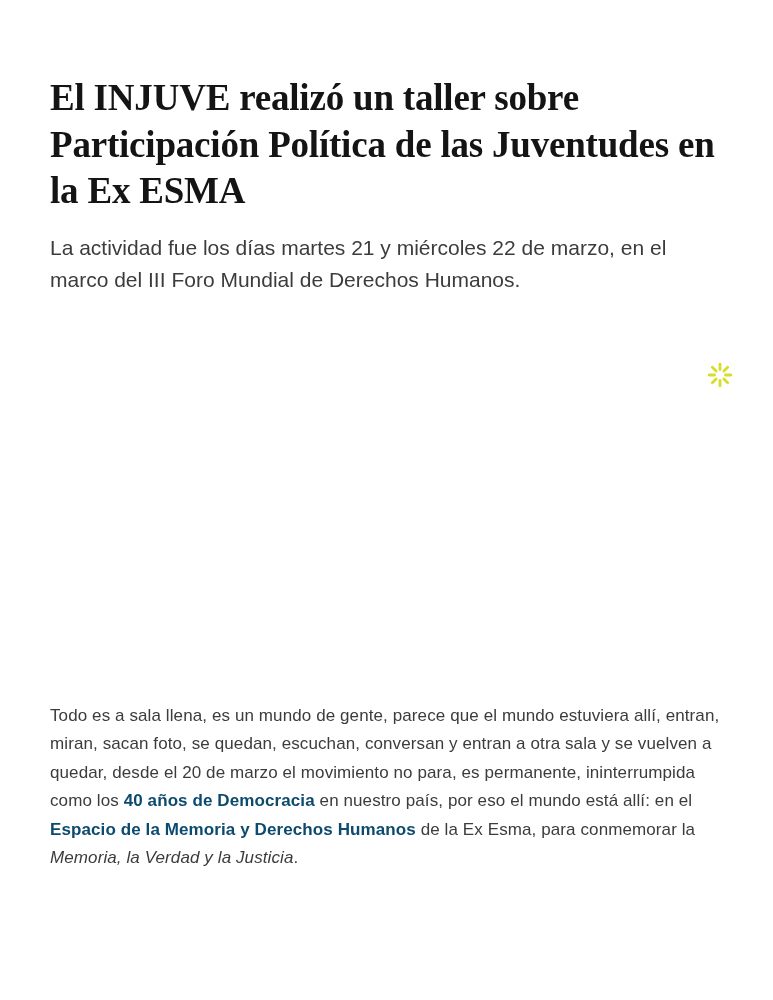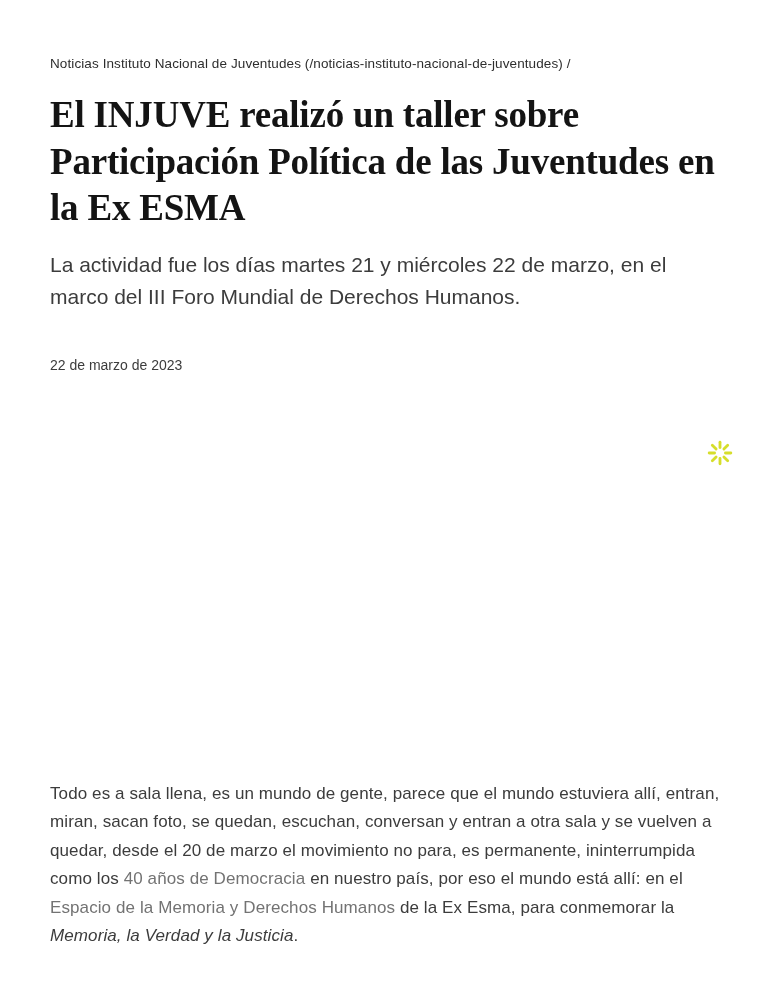--- a/index.html
+++ b/index.html
@@ -73,38 +73,33 @@
     }
     .spinner svg { display: block; }
     
     .body-text {
       font-size: 17px;
       line-height: 28.5px;
       color: #3c3c3c;
       max-width: 682px;
       letter-spacing: 0.1px;
     }
-    .body-text b { font-weight: 400; color: #737373; }
+    .body-text b { font-weight: 700; color: #0c4a6e; }
     .body-text i { }
   </style>
 </head>
 <body>
 
 <div class="page">
 
-  <nav class="breadcrumb">
-    <a href="#">Noticias Instituto Nacional de Juventudes (/noticias-instituto-nacional-de-juventudes)</a>
-    <span class="sep">/</span>
-  </nav>
 
   <h1 class="article-title">El INJUVE realizó un taller sobre Participación Política de las Juventudes en la Ex ESMA</h1>
 
   <p class="lead">La actividad fue los días martes 21 y miércoles 22 de marzo, en el marco del III Foro Mundial de Derechos Humanos.</p>
 
-  <div class="date">22 de marzo de 2023</div>
 
   <div class="figure-placeholder">
     <span class="spinner">
       <svg viewBox="0 0 24 24" width="26" height="26" aria-hidden="true">
         <g stroke="#d6de2b" stroke-width="2.6" stroke-linecap="round">
           <line x1="12" y1="2" x2="12" y2="7"></line>
           <line x1="12" y1="17" x2="12" y2="22"></line>
           <line x1="2" y1="12" x2="7" y2="12"></line>
           <line x1="17" y1="12" x2="22" y2="12"></line>
           <line x1="4.9" y1="4.9" x2="8.4" y2="8.4"></line>

